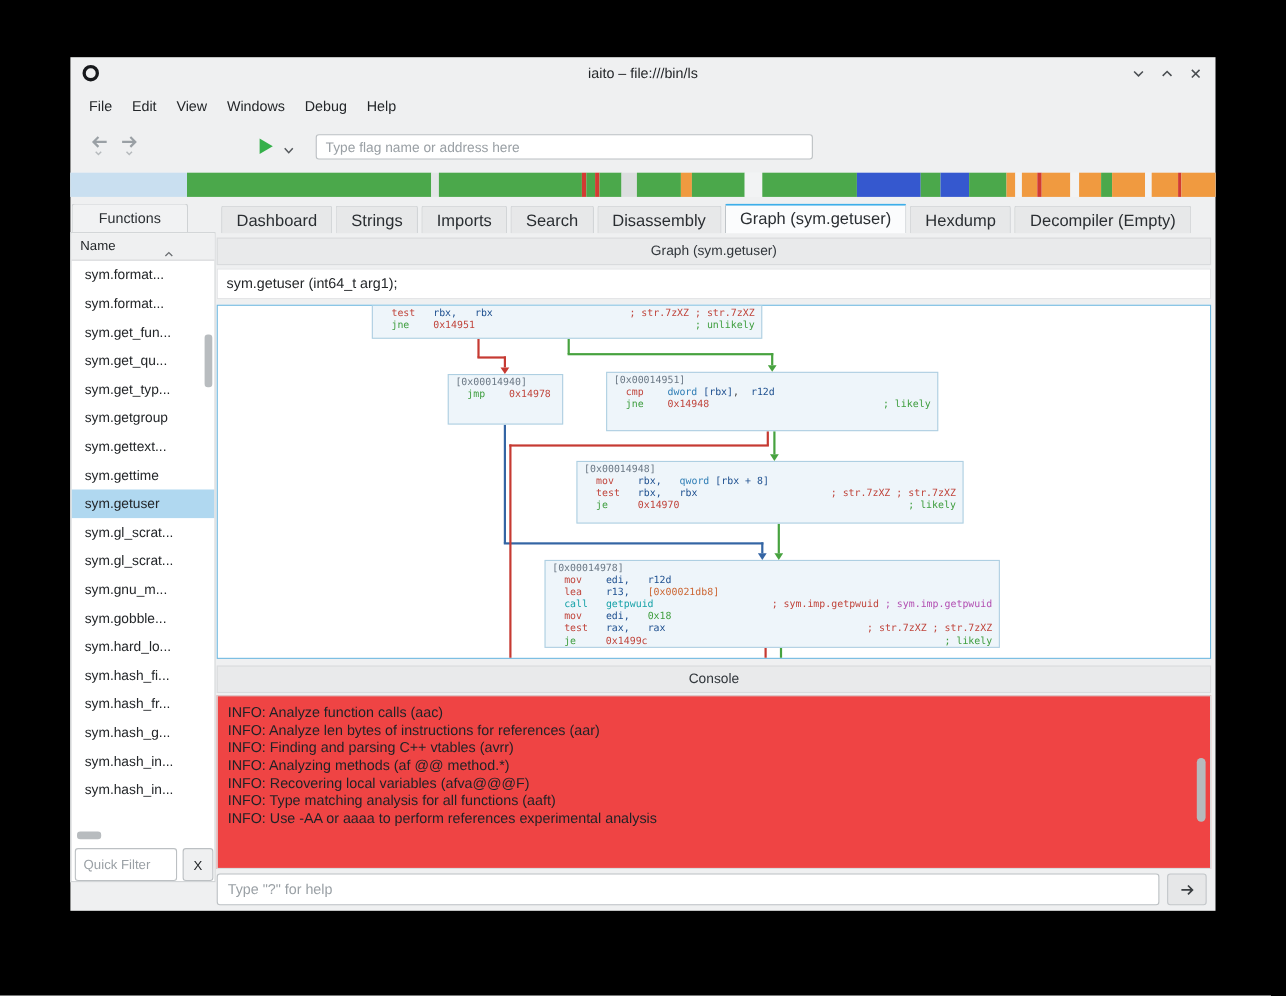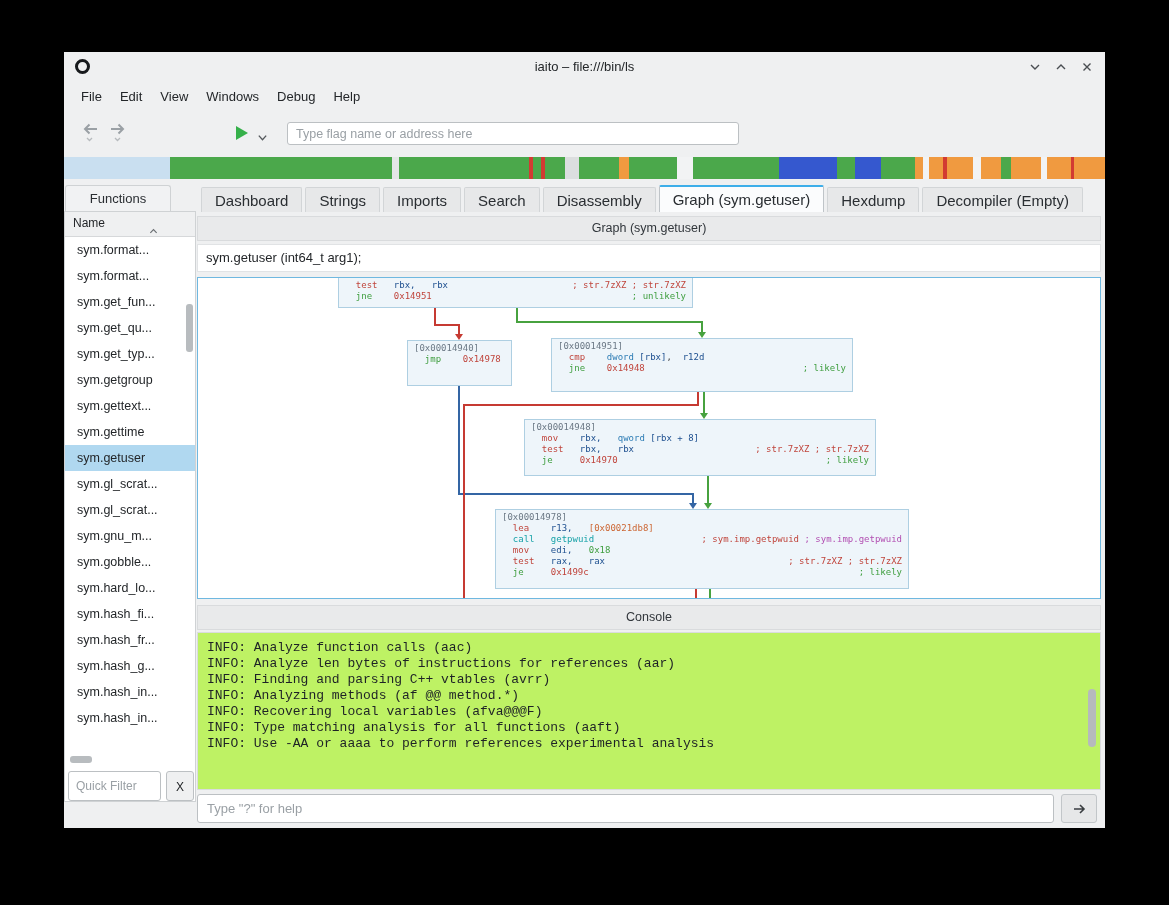--- a/index.html
+++ b/index.html
@@ -59,21 +59,21 @@
   
   .block{position:absolute;background:#eef5fa;border:1px solid #aecfe2;box-sizing:border-box;padding-top:2px;}
   .bline{display:flex;justify-content:space-between;padding:0 6px;white-space:pre;font-family:"DejaVu Sans Mono",monospace;font-size:9px;line-height:11px;color:#444;}
   .edge{position:absolute;}
   .arrowhead{position:absolute;width:0;height:0;border-left:4px solid transparent;border-right:4px solid transparent;border-top:6px solid #000;}
   .tk-hdr{color:#6b7885;} .tk-mr{color:#c0453c;} .tk-mg{color:#3f9e3f;} .tk-mc{color:#17a2a8;}
   .tk-reg{color:#1d4f8f;} .tk-nr{color:#c0453c;} .tk-ng{color:#3f9e3f;} .tk-mem{color:#cc6633;}
   .tk-cg{color:#3f9e3f;} .tk-cr{color:#c0453c;margin-top:28px;} .tk-cm{color:#b24fb2;} .tk-kw{color:#2e7db5;} .tk-pl{color:#444;}
 
   
-  .console-log{position:absolute;left:0;top:447px;width:904px;height:158px;background:#bef264;border:1px solid #dadcde;box-sizing:border-box;padding:7px 9px;font-family:Liberation Mono, monospace;font-size:13px;line-height:16px;color:#1e2226;overflow:hidden;}
+  .console-log{position:absolute;left:0;top:447px;width:904px;height:158px;background:#ef4444;border:1px solid #dadcde;box-sizing:border-box;padding:7px 9px;font-family:Liberation Sans, sans-serif;font-size:13px;line-height:16px;color:#1e2226;overflow:hidden;}
   .log-thumb{position:absolute;right:4px;top:56px;width:8px;height:58px;background:#b6babd;border-radius:4px;}
   .console-input{position:absolute;left:0;top:609px;width:857px;height:29px;box-sizing:border-box;border:1px solid #bcc0c3;border-radius:3px;background:#fff;padding:0 9px;font-size:13px;color:#232629;outline:none;font-family:"Liberation Sans",sans-serif;}
   .console-input::placeholder{color:#9aa0a5;}
   .console-send{position:absolute;left:864px;top:609px;width:36px;height:29px;box-sizing:border-box;background:#e6e7e8;border:1px solid #c2c6c9;border-radius:3px;display:flex;align-items:center;justify-content:center;}
 </style>
 </head>
 <body>
 
 <div class="window">
 
@@ -248,20 +248,21 @@
           <div class="bline"><span class="lt"><span class="tk-pl">  </span><span class="tk-mg">jne</span><span class="tk-pl">    </span><span class="tk-nr">0x14948</span></span><span class="rt"><span class="tk-cg">; likely</span></span></div>
         </div>
         <div class="block" style="left: 326px; top: 141px; width: 352px; height: 57px;">
           <div class="bline"><span class="lt"><span class="tk-hdr">[0x00014948]</span></span></div>
           <div class="bline"><span class="lt"><span class="tk-pl">  </span><span class="tk-mr">mov</span><span class="tk-pl">    </span><span class="tk-reg">rbx,</span><span class="tk-pl">   </span><span class="tk-kw">qword</span><span class="tk-pl"> </span><span class="tk-reg">[rbx + 8]</span></span></div>
           <div class="bline"><span class="lt"><span class="tk-pl">  </span><span class="tk-mr">test</span><span class="tk-pl">   </span><span class="tk-reg">rbx,</span><span class="tk-pl">   </span><span class="tk-reg">rbx</span></span><span class="rt"><span class="tk-cr">; str.7zXZ ; str.7zXZ</span></span></div>
           <div class="bline"><span class="lt"><span class="tk-pl">  </span><span class="tk-mg">je</span><span class="tk-pl">     </span><span class="tk-nr">0x14970</span></span><span class="rt"><span class="tk-cg">; likely</span></span></div>
         </div>
         <div class="block" style="left: 297px; top: 231px; width: 414px; height: 80px;">
           <div class="bline"><span class="lt"><span class="tk-hdr">[0x00014978]</span></span></div>
+          <div class="bline"><span class="lt"><span class="tk-pl">  </span><span class="tk-mr">mov</span><span class="tk-pl">    </span><span class="tk-reg">edi,</span><span class="tk-pl">   </span><span class="tk-reg">r12d</span></span></div>
           <div class="bline"><span class="lt"><span class="tk-pl">  </span><span class="tk-mr">lea</span><span class="tk-pl">    </span><span class="tk-reg">r13,</span><span class="tk-pl">   </span><span class="tk-mem">[0x00021db8]</span></span></div>
           <div class="bline"><span class="lt"><span class="tk-pl">  </span><span class="tk-mc">call</span><span class="tk-pl">   </span><span class="tk-mc">getpwuid</span></span><span class="rt"><span class="tk-cr">; sym.imp.getpwuid </span><span class="tk-cm">; sym.imp.getpwuid</span></span></div>
           <div class="bline"><span class="lt"><span class="tk-pl">  </span><span class="tk-mr">mov</span><span class="tk-pl">    </span><span class="tk-reg">edi,</span><span class="tk-pl">   </span><span class="tk-ng">0x18</span></span></div>
           <div class="bline"><span class="lt"><span class="tk-pl">  </span><span class="tk-mr">test</span><span class="tk-pl">   </span><span class="tk-reg">rax,</span><span class="tk-pl">   </span><span class="tk-reg">rax</span></span><span class="rt"><span class="tk-cr">; str.7zXZ ; str.7zXZ</span></span></div>
           <div class="bline"><span class="lt"><span class="tk-pl">  </span><span class="tk-mg">je</span><span class="tk-pl">     </span><span class="tk-nr">0x1499c</span></span><span class="rt"><span class="tk-cg">; likely</span></span></div>
         </div>
         <div class="arrowhead" style="left: 500px; top: 54px; border-top-color: rgb(71, 162, 63);"></div>
         <div class="arrowhead" style="left: 257px; top: 56px; border-top-color: rgb(198, 58, 50);"></div>
         <div class="arrowhead" style="left: 491px; top: 225px; border-top-color: rgb(52, 101, 164);"></div>
         <div class="arrowhead" style="left: 502px; top: 135px; border-top-color: rgb(71, 162, 63);"></div>

